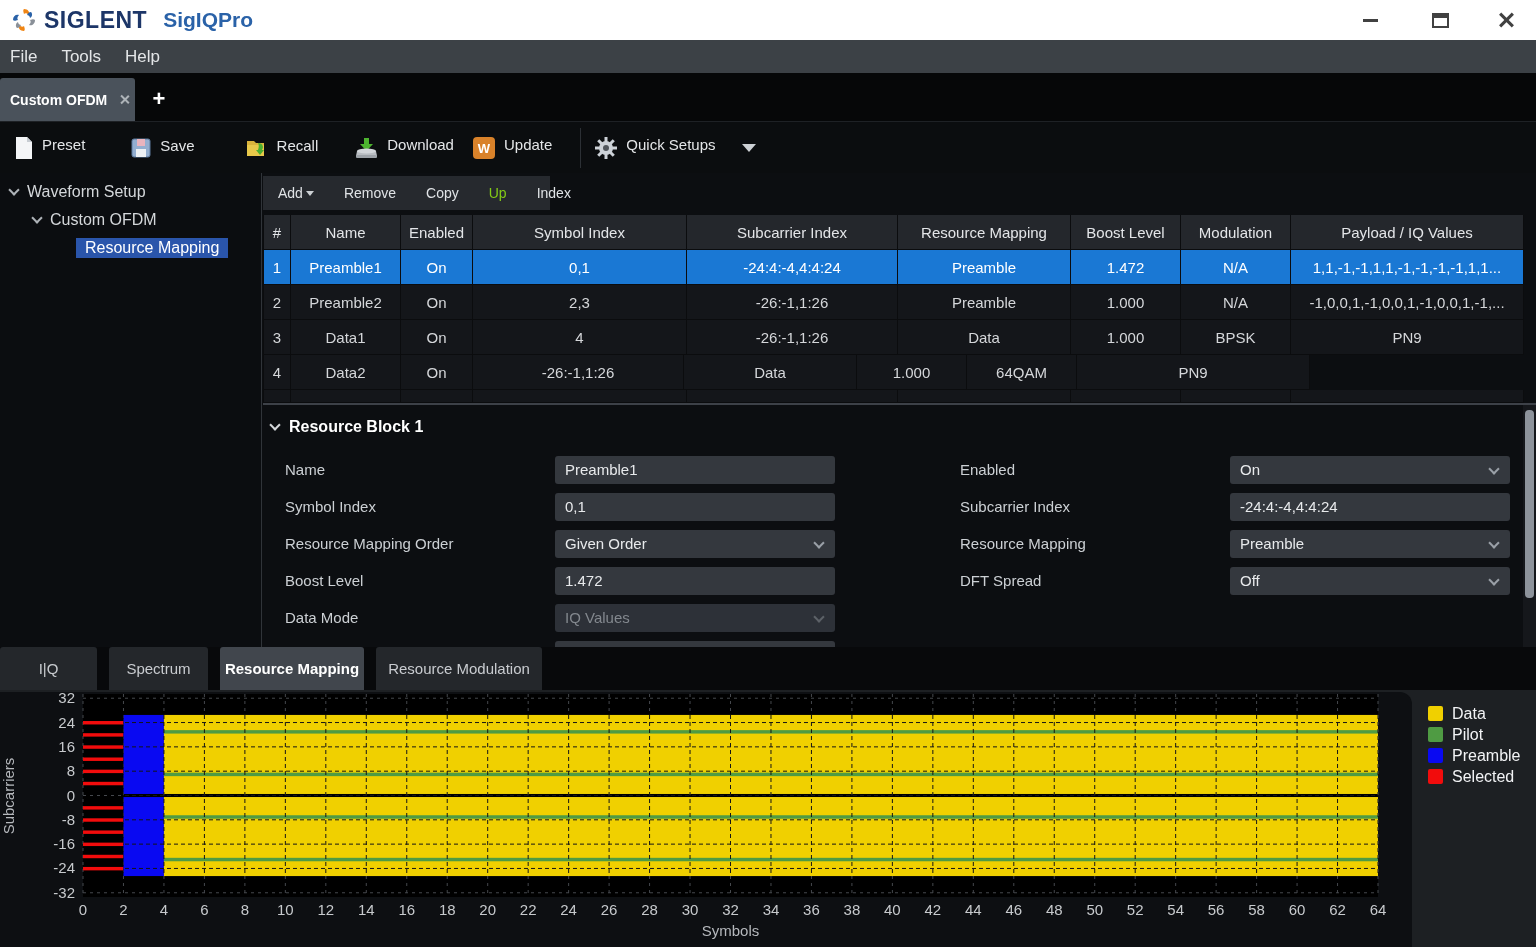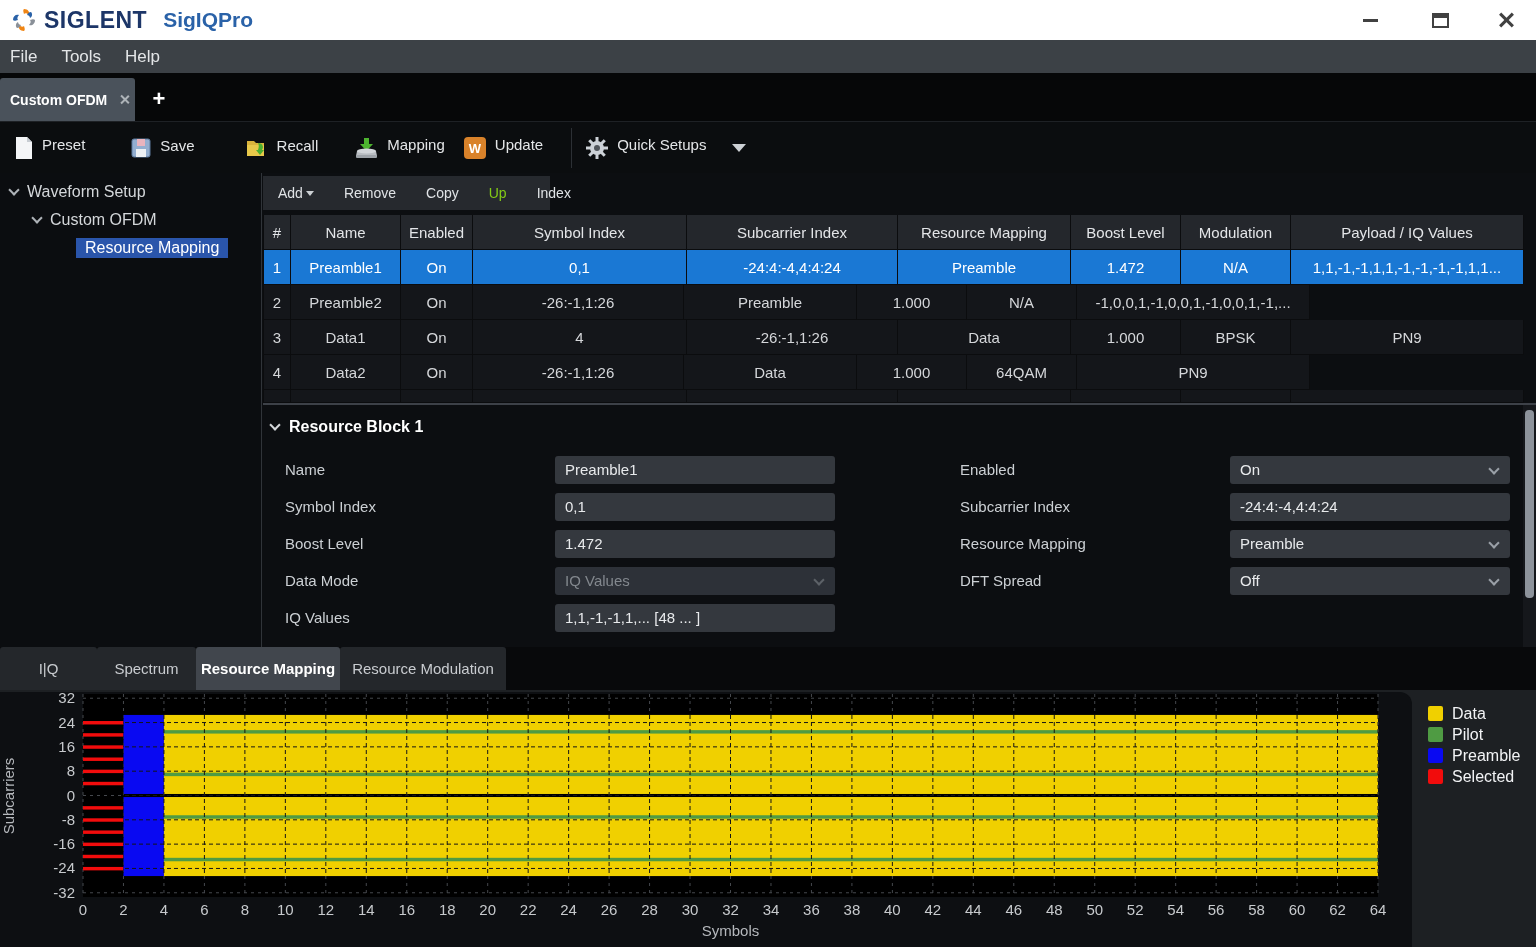--- a/index.html
+++ b/index.html
@@ -83,21 +83,21 @@
     padding:0 10px;color:#e8eaec;font-size:15px;position:relative;}
   .fbox .fval{white-space:nowrap;overflow:hidden;}
   .fselect .chev{position:absolute;right:12px;top:9px;width:8px;height:8px;border-color:#9aa0a7;}
   .fdisabled{background:#2d3138;color:#83888e;}
   .fdisabled .chev{border-color:#5d6268;}
   .scrolltrack{position:absolute;right:0;top:232px;width:13px;height:242px;background:#15171b;}
   .scrollthumb{position:absolute;right:2px;top:237px;width:9px;height:188px;background:#8d939b;border-radius:4px;}
   
   .bottomtabs{position:absolute;left:0;top:647px;width:1536px;height:43px;background:#08090b;display:flex;}
   .btab{height:43px;background:#24272b;color:#c9ccd0;font-size:15px;display:flex;align-items:center;
-    justify-content:center;margin-right:0;border-top-left-radius:3px;border-top-right-radius:3px;}
+    justify-content:center;margin-right:12px;border-top-left-radius:3px;border-top-right-radius:3px;}
   .btab.sel{background:#41464d;color:#ffffff;font-weight:bold;}
   
   .chart-section{position:absolute;left:0;top:690px;width:1536px;height:257px;background:#1d2023;}
   .plot-panel{position:absolute;left:0;top:2px;width:1412px;height:255px;background:#0d0f12;
     border-top-right-radius:12px;}
   .chart-svg{position:absolute;left:0;top:0;width:1536px;height:257px;}
   .tick{fill:#c7cacd;font-size:15px;font-family:"Liberation Sans",sans-serif;}
   .axis{fill:#b5b8bc;font-size:15px;font-family:"Liberation Sans",sans-serif;}
   .legend{position:absolute;left:1428px;top:13px;}
   .lgrow{display:flex;align-items:center;height:21px;color:#f2f3f5;font-size:16px;}
@@ -168,21 +168,21 @@
       </svg>
     <span>Recall</span>
   </div>
   <div class="tbtn" style="margin-left:36px">
     <svg width="25" height="24" viewBox="0 0 25 24">
         <polygon points="10,2 15,2 15,8 19,8 12.5,15 6,8 10,8" fill="#4db42f"></polygon>
         <path d="M3 15 h19 l1 5 h-21 z" fill="#b9bdc2"></path>
         <ellipse cx="12.5" cy="15" rx="9.5" ry="2.5" fill="#d3d6da"></ellipse>
         <rect x="2" y="19" width="21" height="3" rx="1" fill="#9ea3a9"></rect>
       </svg>
-    <span>Mapping</span>
+    <span>Download</span>
   </div>
   <div class="tbtn" style="margin-left:18px">
     <svg width="24" height="24" viewBox="0 0 24 24">
         <rect x="1" y="1" width="22" height="22" rx="4" fill="#d9822a"></rect>
         <text x="12" y="17" text-anchor="middle" font-size="13" font-weight="bold" fill="#ffffff" font-family="Liberation Sans, sans-serif">W</text>
       </svg>
     <span>Update</span>
   </div>
   <div class="vdiv" style="margin-left:28px"></div>
   <div class="tbtn" style="margin-left:13px">
@@ -260,20 +260,21 @@
           <div class="tcell" style="width: 211px;">-24:4:-4,4:4:24</div>
           <div class="tcell" style="width: 173px;">Preamble</div>
           <div class="tcell" style="width: 110px;">1.472</div>
           <div class="tcell" style="width: 110px;">N/A</div>
           <div class="tcell" style="width: 233px;">1,1,-1,-1,1,1,-1,-1,-1,-1,1,1...</div>
         </div>
         <div class="trow">
           <div class="tcell" style="width: 28px;">2</div>
           <div class="tcell" style="width: 110px;">Preamble2</div>
           <div class="tcell" style="width: 72px;">On</div>
+          <div class="tcell" style="width: 214px;">2,3</div>
           <div class="tcell" style="width: 211px;">-26:-1,1:26</div>
           <div class="tcell" style="width: 173px;">Preamble</div>
           <div class="tcell" style="width: 110px;">1.000</div>
           <div class="tcell" style="width: 110px;">N/A</div>
           <div class="tcell" style="width: 233px;">-1,0,0,1,-1,0,0,1,-1,0,0,1,-1,...</div>
         </div>
         <div class="trow">
           <div class="tcell" style="width: 28px;">3</div>
           <div class="tcell" style="width: 110px;">Data1</div>
           <div class="tcell" style="width: 72px;">On</div>
@@ -316,20 +317,27 @@
           <div class="frow">
             <div class="flabel">Name</div>
             <div class="fbox">
               <span class="fval">Preamble1</span>
             </div>
           </div>
           <div class="frow">
             <div class="flabel">Symbol Index</div>
             <div class="fbox">
               <span class="fval">0,1</span>
+            </div>
+          </div>
+          <div class="frow">
+            <div class="flabel">Resource Mapping Order</div>
+            <div class="fbox fselect">
+              <span class="fval">Given Order</span>
+              <span class="chev"></span>
             </div>
           </div>
           <div class="frow">
             <div class="flabel">Boost Level</div>
             <div class="fbox">
               <span class="fval">1.472</span>
             </div>
           </div>
           <div class="frow">
             <div class="flabel">Data Mode</div>

